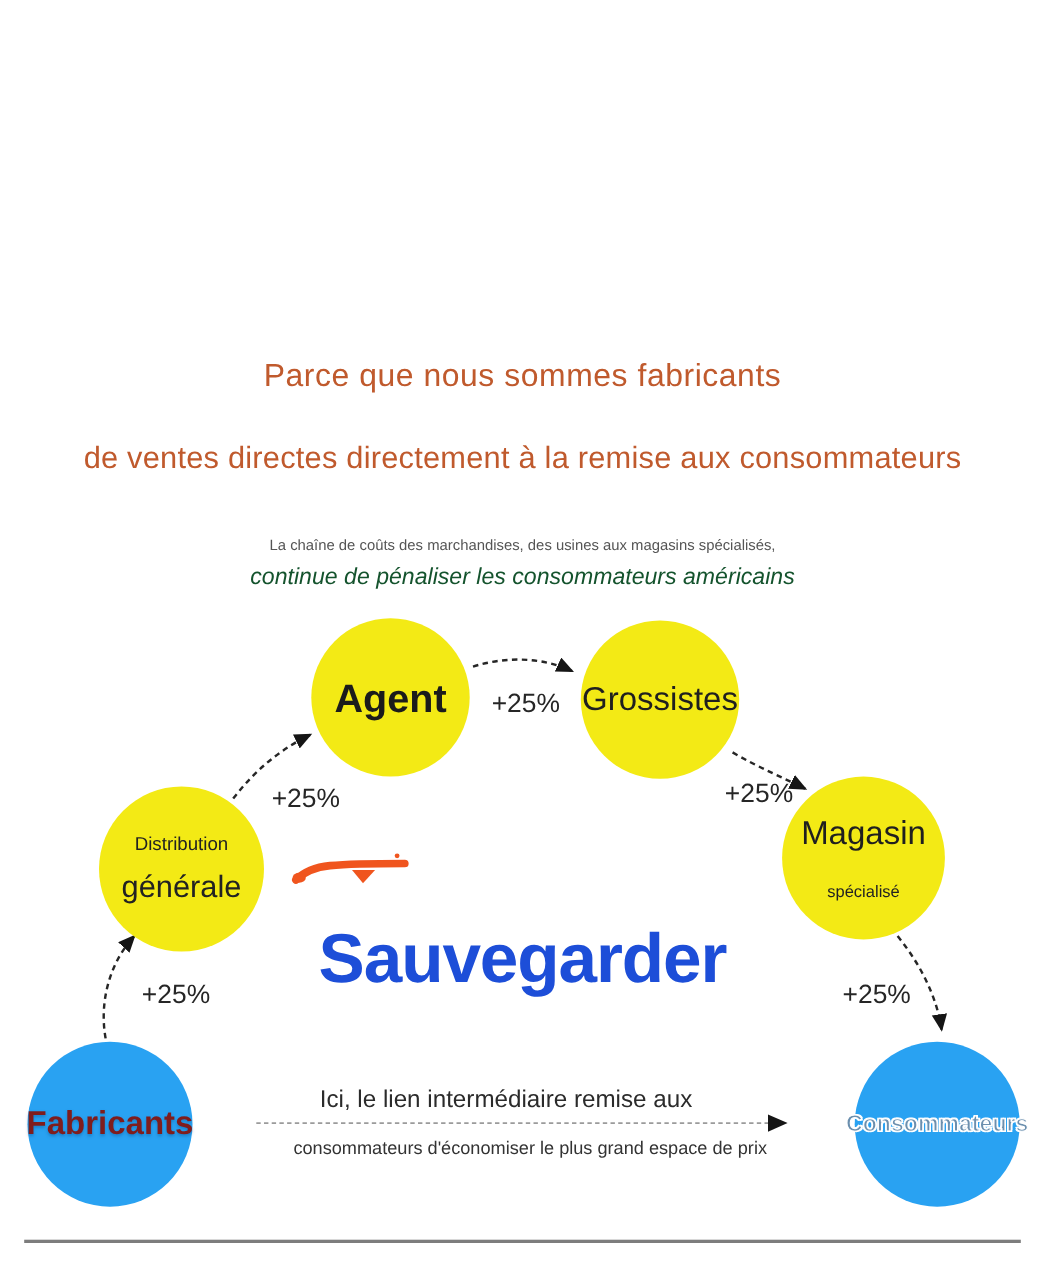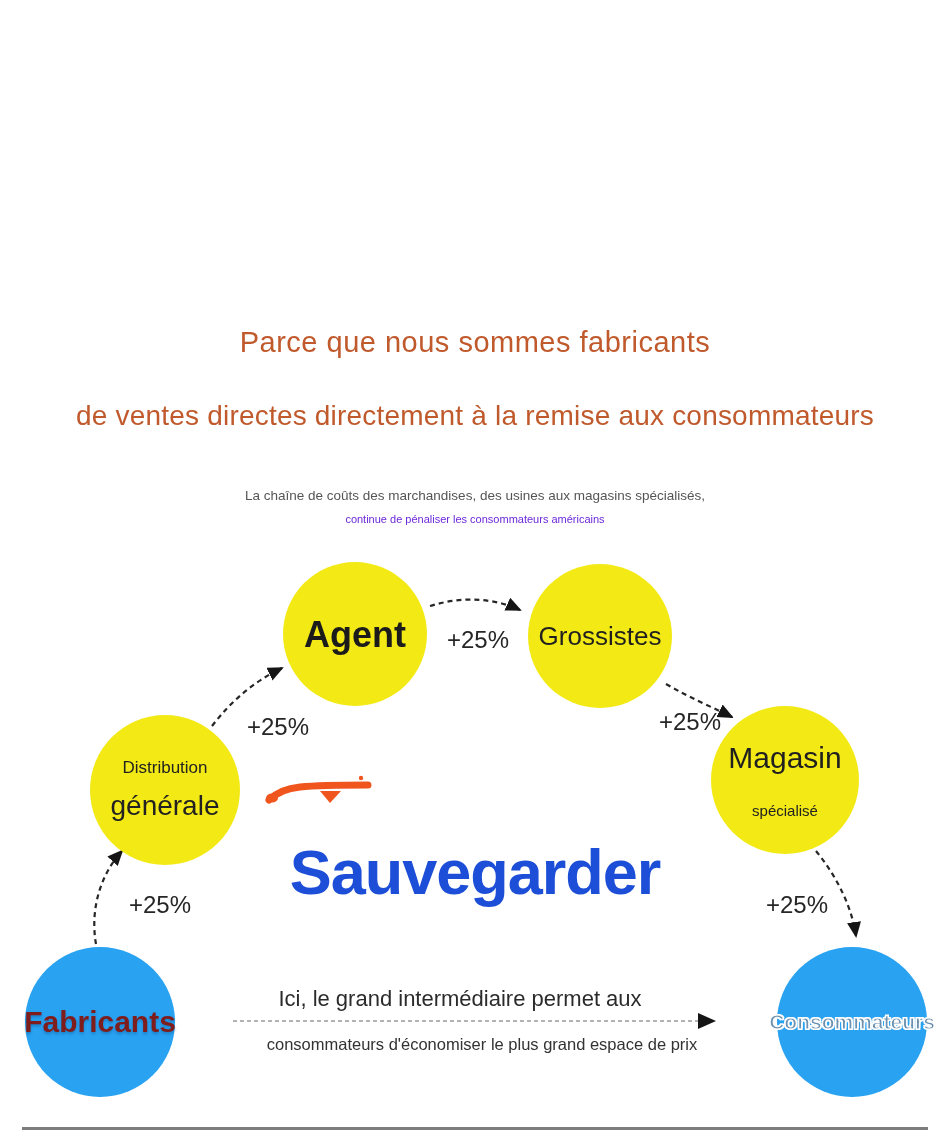--- a/index.html
+++ b/index.html
@@ -26,37 +26,37 @@
     font-size:18px;font-weight:700;white-space:nowrap;
     text-shadow:1px 2px 1px rgba(22,84,168,.40);
   }
   
   .headline{position:absolute;left:0;width:950px;text-align:center;color:#C05A2D;font-weight:500;}
   .headline.l1{top:326px;font-size:29px;letter-spacing:.5px;}
   .headline.l2{top:400px;font-size:28px;letter-spacing:.2px;}
   
   .chain-desc{position:absolute;left:0;width:950px;text-align:center;color:#555;}
   .chain-desc.l1{top:488px;font-size:13.5px;}
-  .chain-desc.l2{top:513px;font-size:11px;color:#6d28d9;}
+  .chain-desc.l2{top:513px;font-size:21px;color:#14532d;font-style:italic;}
   
   .node{
     position:absolute;border-radius:50%;display:flex;flex-direction:column;
     align-items:center;justify-content:center;text-align:center;line-height:1.25;
   }
   .node.yellow{background:#F3EA15;color:#222;}
   .node.blue{background:#29A2F2;}
   .node-fabricants{left:25px;top:947px;width:150px;height:150px;}
   .node-fabricants .lbl{color:#7f1d1d;font-size:30px;font-weight:700;text-shadow:0 2px 3px rgba(0,60,120,.35);}
   .node-distribution{left:90px;top:715px;width:150px;height:150px;}
   .node-distribution .lbl-sm{font-size:17px;margin-bottom:10px;}
   .node-distribution .lbl-lg{font-size:28px;}
   .node-agent{left:283px;top:562px;width:144px;height:144px;}
   .node-agent .lbl{font-size:36px;font-weight:700;color:#1b1b1b;}
   .node-grossistes{left:528px;top:564px;width:144px;height:144px;}
-  .node-grossistes .lbl{font-size:26px;font-weight:500;color:#1f1f1f;}
+  .node-grossistes .lbl{font-size:30px;font-weight:500;color:#1f1f1f;}
   .node-magasin{left:711px;top:706px;width:148px;height:148px;gap:13px;}
   .node-magasin .lbl-lg{font-size:30px;font-weight:500;color:#1f1f1f;}
   .node-magasin .lbl-sm{font-size:15px;margin-top:12px;}
   .node-consommateurs{left:777px;top:947px;width:150px;height:150px;}
   .node-consommateurs .lbl{
     font-size:21px;font-weight:700;color:#6b8fae;-webkit-text-stroke:1px #ffffff;
     text-shadow:-1px -1px 0 #fff,1px -1px 0 #fff,-1px 1px 0 #fff,1px 1px 0 #fff;
   }
   
   .pct{position:absolute;width:100px;text-align:center;font-size:24px;color:#262626;font-weight:500;}
@@ -131,21 +131,21 @@
 
   <svg class="scribble" width="950" height="1146" viewBox="0 0 950 1146">
     <path d="M 269 800 Q 280 789 300 787 T 368 785" fill="none" stroke="#F0551E" stroke-width="7" stroke-linecap="round"></path>
     <polygon points="320,791 341,791 330,803" fill="#F0551E"></polygon>
     <circle cx="361" cy="778" r="2.2" fill="#F0551E"></circle>
     <ellipse cx="272" cy="798" rx="6" ry="4.5" fill="#F0551E"></ellipse>
   </svg>
 
   <div class="savings">Sauvegarder</div>
 
-  <div class="bottom-text-1">Ici, le grand intermédiaire permet aux</div>
+  <div class="bottom-text-1">Ici, le lien intermédiaire remise aux</div>
   <svg class="bottom-arrow-svg" width="950" height="1146" viewBox="0 0 950 1146">
     <defs>
       <marker id="ah2" markerUnits="userSpaceOnUse" markerWidth="20" markerHeight="18" refX="16" refY="8" orient="auto">
         <path d="M0,0 L18,8 L0,16 Z" fill="#151515"></path>
       </marker>
     </defs>
     <path d="M 233 1021 H 714" fill="none" stroke="#9b9b9b" stroke-width="1.6" stroke-dasharray="4 3" marker-end="url(#ah2)"></path>
   </svg>
   <div class="bottom-text-2">consommateurs d'économiser le plus grand espace de prix</div>
 

